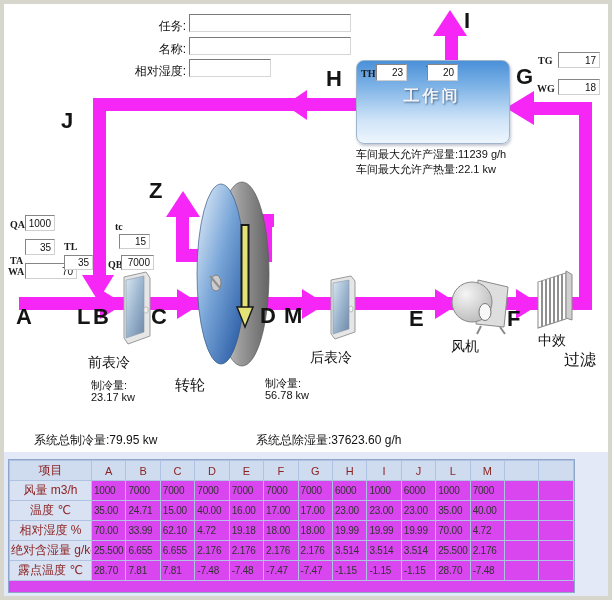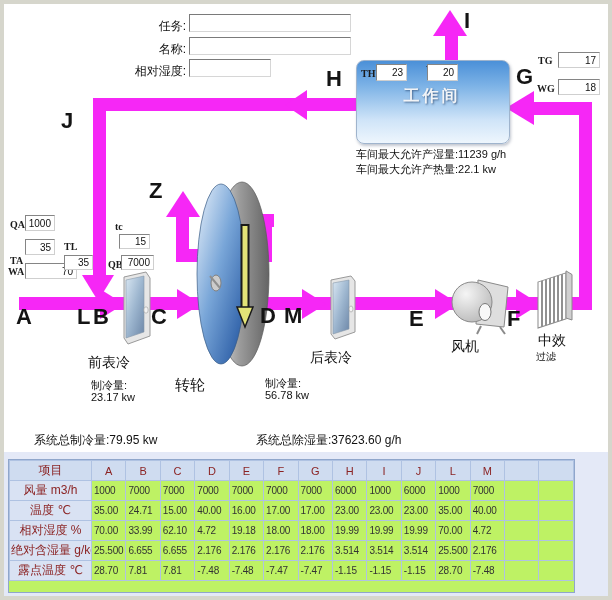--- a/index.html
+++ b/index.html
@@ -18,21 +18,21 @@
   .forminput{position:absolute;background:#fff;border:1px solid #7a7a7a;border-right-color:#d6d6d6;border-bottom-color:#d6d6d6;
         box-sizing:border-box;font:11px "Liberation Sans",sans-serif;padding:0 3px;color:#111;}
   .formlabel{position:absolute;font:12px "Liberation Sans",sans-serif;color:#111;text-align:right;white-space:nowrap;}
   .cn{position:absolute;color:#111;white-space:nowrap;}
   #workroom-box{position:absolute;left:352px;top:56px;width:152px;height:82px;border-radius:8px;
         background:linear-gradient(180deg,#4b90d8 0%,#7cb2e6 30%,#cfe4f8 72%,#eef6fd 100%);
         border:1px solid #9fb4cd;box-shadow:1px 2px 3px rgba(120,130,150,.45);}
   #workroom-title{position:absolute;left:352px;top:82px;width:152px;text-align:center;
         font:bold 16px "Liberation Sans",sans-serif;letter-spacing:3px;color:#f2f4f7;text-shadow:1px 1px 2px rgba(25,50,90,.65);}
   
-  #table-wrap{position:absolute;left:8px;top:459px;width:567px;height:134px;background:#bef264;border:1px solid #8fa6cb;box-sizing:border-box;}
+  #table-wrap{position:absolute;left:8px;top:459px;width:567px;height:134px;background:#d946ef;border:1px solid #8fa6cb;box-sizing:border-box;}
   #datatable{border-collapse:collapse;table-layout:fixed;width:565px;font-family:"Liberation Sans","DejaVu Sans",sans-serif;}
   #datatable th,#datatable td{border:1px solid #afc2e2;height:18px;overflow:hidden;white-space:nowrap;box-sizing:border-box;}
   #datatable thead th{background:#cfdcf0;color:#8b2323;font-size:11px;font-weight:normal;height:19px;text-align:center;}
   #datatable th.rowlabel{background:#d9e2f3;color:#8b2323;font-size:12px;font-weight:normal;text-align:center;}
   #datatable thead th.itemhead{font-size:12px;}
   #datatable td.val{font-size:10px;color:#333;text-align:left;padding-left:2px;letter-spacing:-0.2px;}
   #datatable td.focus{outline:1px dotted #555;outline-offset:-2px;}
 </style>
 </head>
 <body>
@@ -184,21 +184,21 @@
 
     <div class="cn" style="left:84px;top:350px;font-size:14px;">前表冷</div>
     <div class="cn" style="left:87px;top:374px;font-size:11px;">制冷量:</div>
     <div class="cn" style="left:87px;top:387px;font-size:11px;">23.17 kw</div>
     <div class="cn" style="left:171px;top:372px;font-size:15px;">转轮</div>
     <div class="cn" style="left:306px;top:345px;font-size:14px;">后表冷</div>
     <div class="cn" style="left:261px;top:372px;font-size:11px;">制冷量:</div>
     <div class="cn" style="left:261px;top:385px;font-size:11px;">56.78 kw</div>
     <div class="cn" style="left:447px;top:334px;font-size:14px;">风机</div>
     <div class="cn" style="left:534px;top:328px;font-size:14px;">中效</div>
-    <div class="cn" style="left:532px;top:346px;font-size:10px;">过滤</div>
+    <div class="cn" style="left:560px;top:346px;font-size:16px;">过滤</div>
 
     <div class="cn" style="left:30px;top:428px;font-size:12px;">系统总制冷量:79.95 kw</div>
     <div class="cn" style="left:252px;top:428px;font-size:12px;">系统总除湿量:37623.60 g/h</div>
   </div>
 
   <div id="bottom-panel">
     <div id="table-wrap" style="left:4px;top:7px;">
       <table id="datatable">
         <colgroup id="t-cols">
             <col style="width: 82px;">

